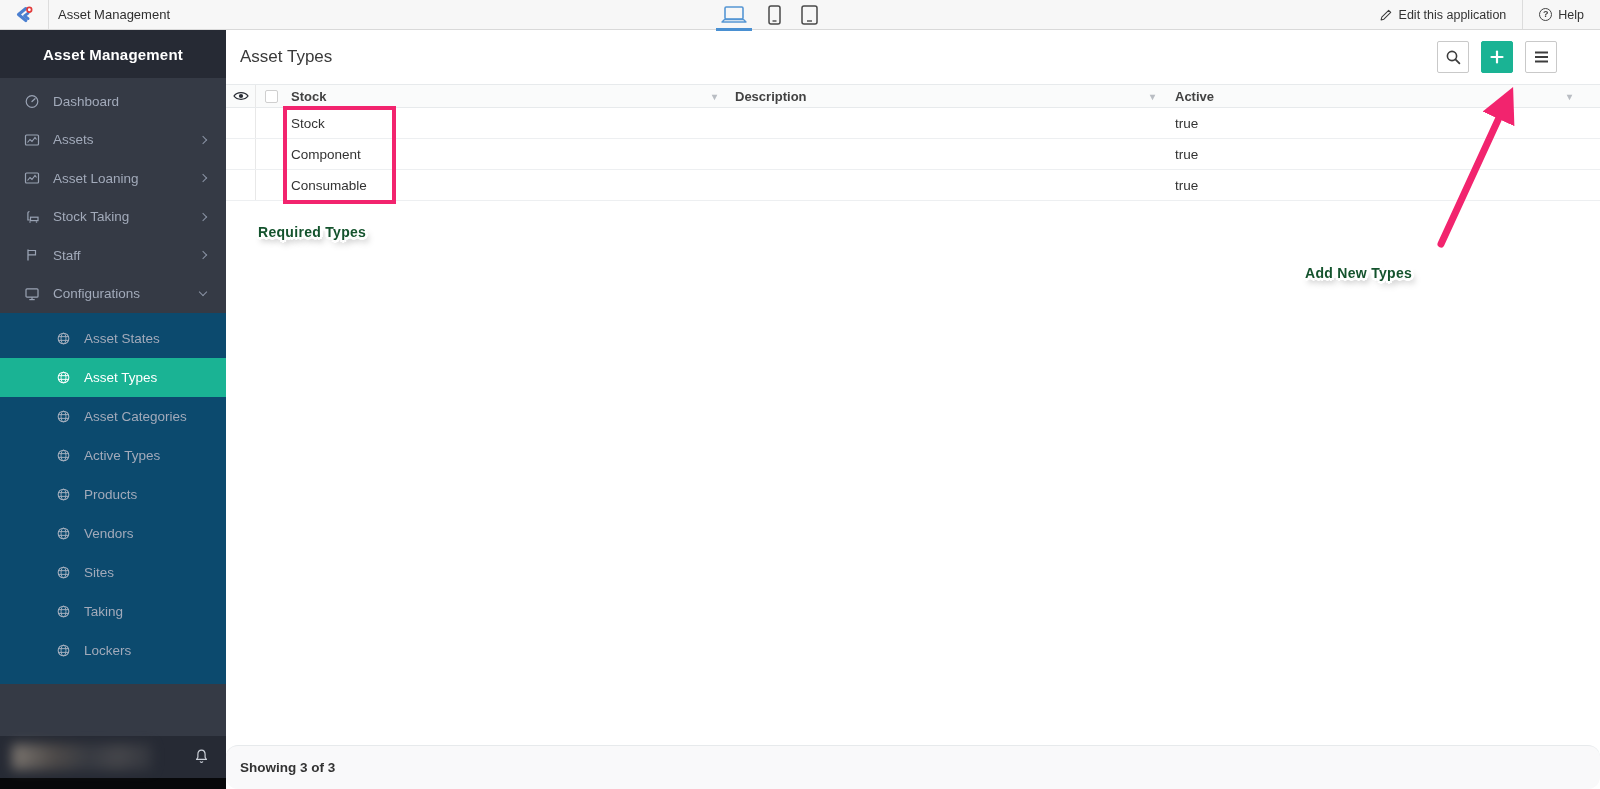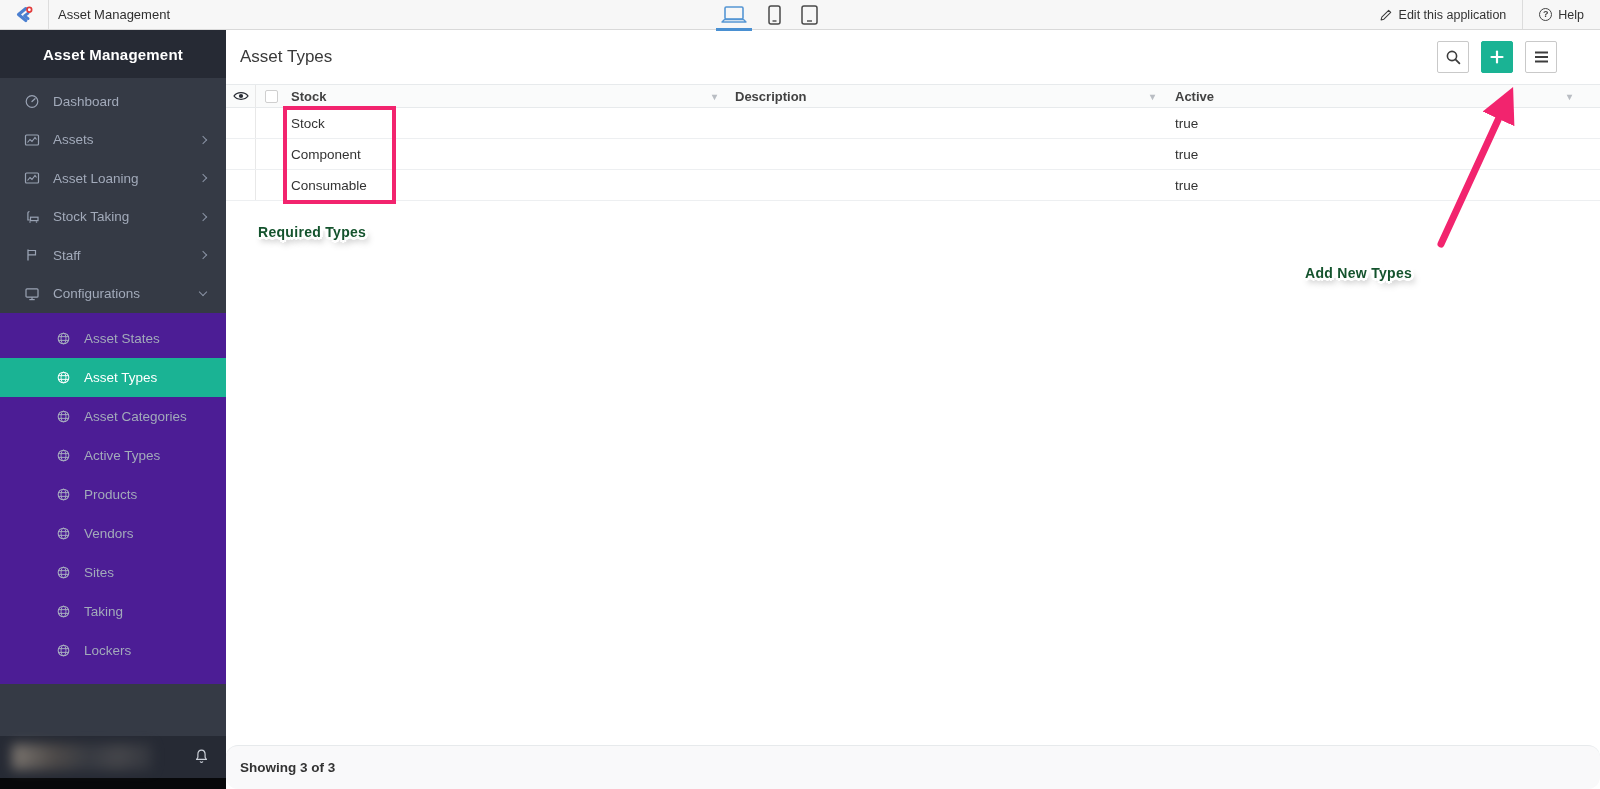--- a/index.html
+++ b/index.html
@@ -32,21 +32,21 @@
   .s-header { height:48px; background:#262a34; color:#fff; font-size:15px; font-weight:600;
               display:flex; align-items:center; justify-content:center; letter-spacing:.2px; }
   .nav { padding-top:4px; }
   .nav-item { display:flex; align-items:center; height:38.5px; padding:0 20px 0 24px;
               color:#a2aaba; font-size:13.5px; cursor:pointer;text-align:right; }
   .nav-item .mi { margin-right:13px; display:flex; color:#9aa3b4; }
   .chev { width:6px; height:6px; border-right:1.6px solid #8a93a5;
           border-bottom:1.6px solid #8a93a5; margin-left:auto; }
   .chev.r { transform:rotate(-45deg); }
   .chev.d { transform:rotate(45deg); margin-top:-3px; }
-  .submenu { background:#4c1d95; padding:6px 0 14px 0; }
+  .submenu { background:#0c4a6e; padding:6px 0 14px 0; }
   .sub-item { display:flex; align-items:center; height:39px; padding-left:56px;
               color:#a2aaba; font-size:13.5px; cursor:pointer; }
   .sub-item .mi { margin-right:13px; display:flex; color:#aab2c0; }
   .sub-item.active { background:#1ab394; color:#fff; }
   .sub-item.active .mi { color:#fff; }
   .s-spacer { flex:1; background:#353a45; }
   .user-bar { height:42px; background:#262a34; display:flex; align-items:center; }
   .user-blur { width:140px; height:26px; margin-left:12px; border-radius:3px;
                background:linear-gradient(100deg,#8d857c 0%, #55504d 30%, #3a3d44 55%, #4a4a4e 75%, #33363e 100%);
                filter:blur(6px); opacity:.85; }

